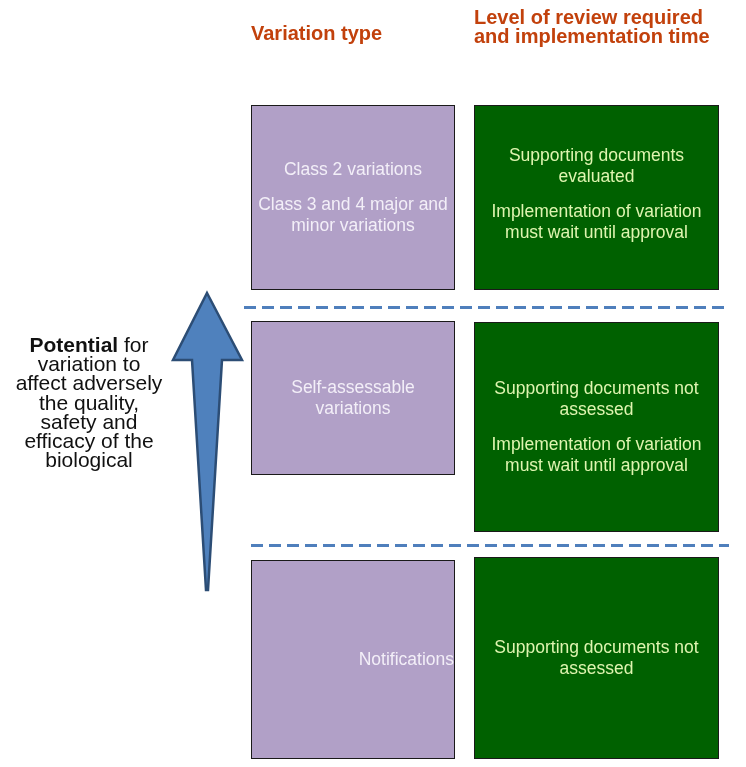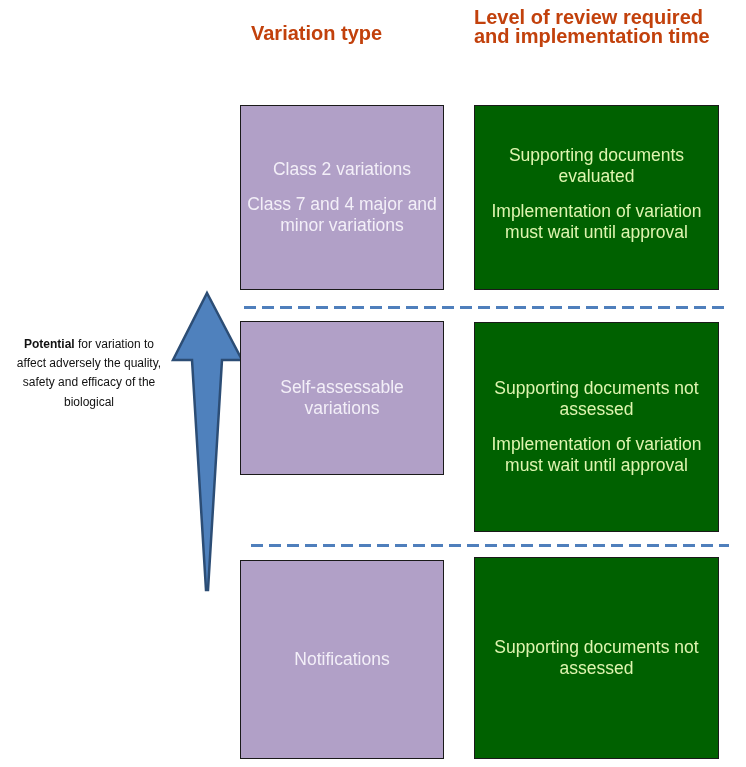--- a/index.html
+++ b/index.html
@@ -5,57 +5,57 @@
     html, body { margin: 0; padding: 0; background: #ffffff; }
     body { width: 746px; height: 767px; position: relative; overflow: hidden;
            font-family: "Liberation Sans", "DejaVu Sans", sans-serif; }
     .hdr { position: absolute; text-align: left; font-weight: bold; color: #c2410c;
            font-size: 20px; line-height: 19px; }
     #hdr-type { left: 251px; width: 203px; top: 24px; }
     #hdr-review { left: 474px; width: 244px; top: 8px; }
     .box { position: absolute; box-sizing: border-box; border: 1.5px solid #1a1a1a;
            display: flex; flex-direction: column; justify-content: center; align-items: center;
            text-align: center; font-size: 17.5px; line-height: 21px; }
-    .box.purple { background: #b1a0c7; color: #f3eff8; left: 240px; width: 204px; }
+    .box.purple { background: #b1a0c7; color: #f3eff8; left: 251px; width: 204px; }
     .box.green { background: #006100; color: #dff5b0; left: 474px; width: 245px; }
     .box p { margin: 0; }
     .box p + p { margin-top: 14px; }
     #v1 { top: 105px; height: 185px; }
     #r1 { top: 105px; height: 185px; }
     #v2 { top: 321px; height: 154px; }
     #r2 { top: 322px; height: 210px; }
-    #v3 { top: 560px; height: 199px; }
+    #v3 { top: 560px; height: 199px; align-items: flex-end; }
     #r3 { top: 557px; height: 202px; }
     #r1 { padding-bottom: 8px; }
     .divider { position: absolute; height: 3px;
                background: repeating-linear-gradient(90deg, #4f7fbc 0 12px, transparent 12px 18px); }
     #div1 { left: 244px; top: 306px; width: 484px; }
     #div2 { left: 251px; top: 544px; width: 478px; }
     #potential { position: absolute; left: 14px; width: 150px; top: 335px; text-align: center;
-                 font-size: 12px; line-height: 19.2px; color: #111; }
+                 font-size: 21px; line-height: 19.2px; color: #111; }
     #potential b { font-weight: bold; }
     #arrow { position: absolute; left: 0; top: 0; }
   </style>
 </head>
 <body>
 
 <div class="hdr" id="hdr-type">Variation type</div>
 <div class="hdr" id="hdr-review">
   <span>Level of review required and implementation time</span>
 </div>
 
 <div id="potential"><b>Potential</b><span> for variation to affect adversely the quality, safety and efficacy of the biological</span></div>
 
 <svg id="arrow" width="746" height="767">
   <polygon points="207,293 242,360 222,360 208,590 206,590 192,360 173,360" fill="#4f81bd" stroke="#2c4d75" stroke-width="2.5" stroke-linejoin="miter"></polygon>
 </svg>
 
 <div class="box purple" id="v1" style="background: rgb(177, 160, 199);">
   <p>Class 2 variations</p>
-  <p>Class 7 and 4 major and minor variations</p>
+  <p>Class 3 and 4 major and minor variations</p>
 </div>
 <div class="box green" id="r1" style="background: rgb(0, 97, 0);">
   <p>Supporting documents evaluated</p>
   <p>Implementation of variation must wait until approval</p>
 </div>
 
 <div class="divider" id="div1" style="background: repeating-linear-gradient(90deg, rgb(79, 127, 188) 0px, rgb(79, 127, 188) 12px, transparent 12px, transparent 18px);"></div>
 
 <div class="box purple" id="v2" style="background: rgb(177, 160, 199);">
   <p>Self-assessable variations</p>

